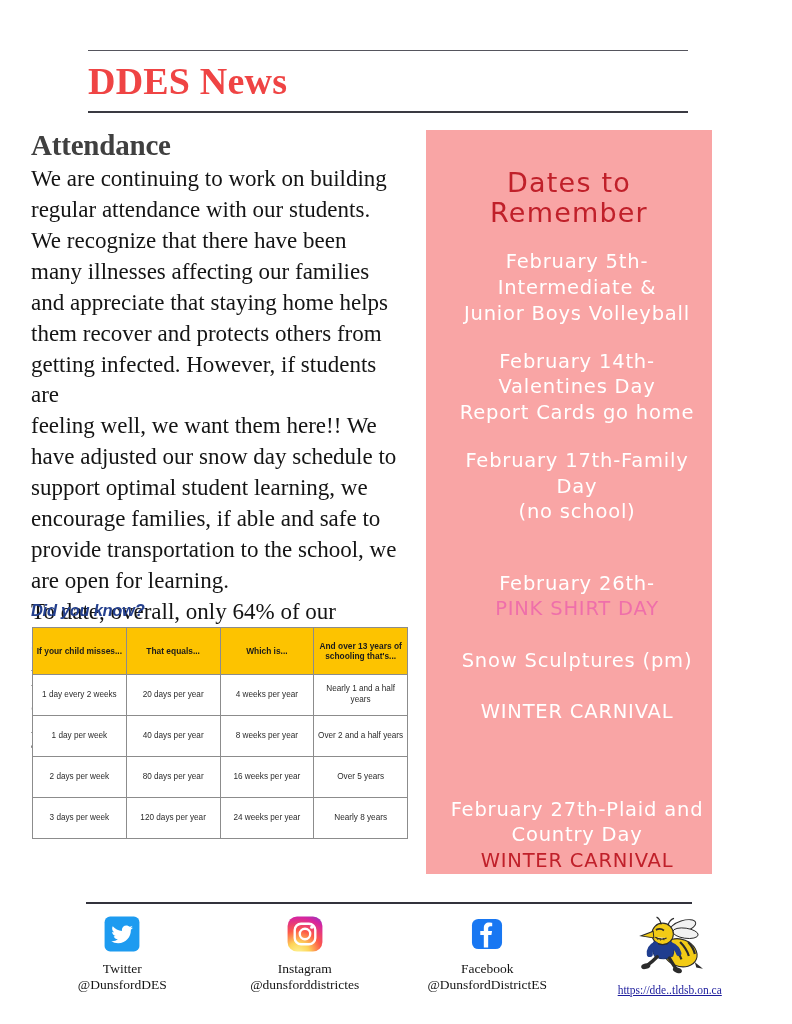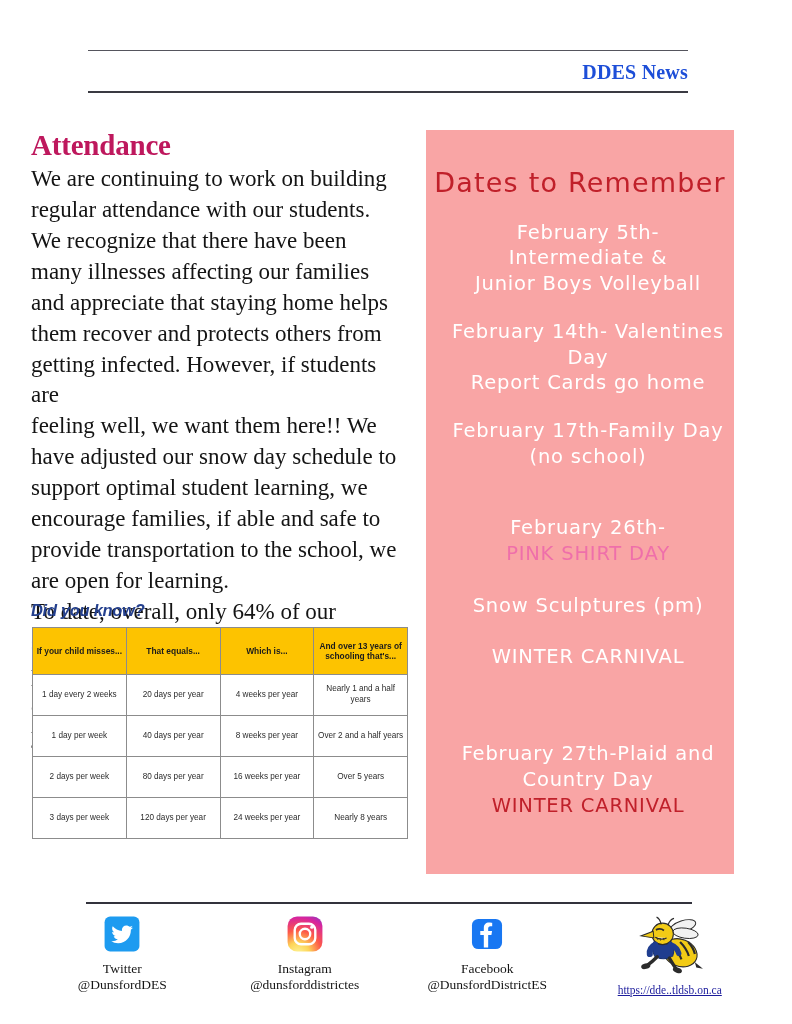--- a/index.html
+++ b/index.html
@@ -28,42 +28,42 @@
     top: 50px;
     width: 600px;
   }
   .rule {
     height: 2px;
     background: #3a3a42;
     width: 100%;
   }
   .rule.thin { height: 1px; background: #55555d; }
   .masthead-title {
-    text-align: right;
+    text-align: left;
     font-family: "Liberation Serif", serif;
     font-weight: bold;
-    font-size: 20px;
-    color: #1d4ed8;
+    font-size: 38px;
+    color: #ef4444;
     letter-spacing: 0.2px;
     padding: 10px 0 8px 0;
     line-height: 1.1;
   }
 
   
   .left-col {
     position: absolute;
     left: 31px;
     top: 131px;
     width: 380px;
   }
   .section-heading {
     font-family: "Liberation Serif", serif;
     font-weight: bold;
     font-size: 29px;
-    color: #be185d;
+    color: #404040;
     line-height: 1.0;
     margin: 0 0 4px 0;
     letter-spacing: -0.2px;
   }
   .body-copy {
     font-family: "Liberation Serif", serif;
     font-size: 23px;
     line-height: 1.345;
     color: #141414;
     margin: 0;
@@ -114,21 +114,21 @@
     font-weight: normal;
     height: 32px;
     line-height: 1.3;
   }
 
   
   .dates-panel {
     position: absolute;
     left: 426px;
     top: 130px;
-    width: 308px;
+    width: 286px;
     height: 744px;
     background: #f9a5a5;
     overflow: hidden;
     box-sizing: border-box;
     padding: 0 8px;
   }
   .dates-title {
     text-align: center;
     font-family: "DejaVu Sans", sans-serif;
     font-size: 27px;

